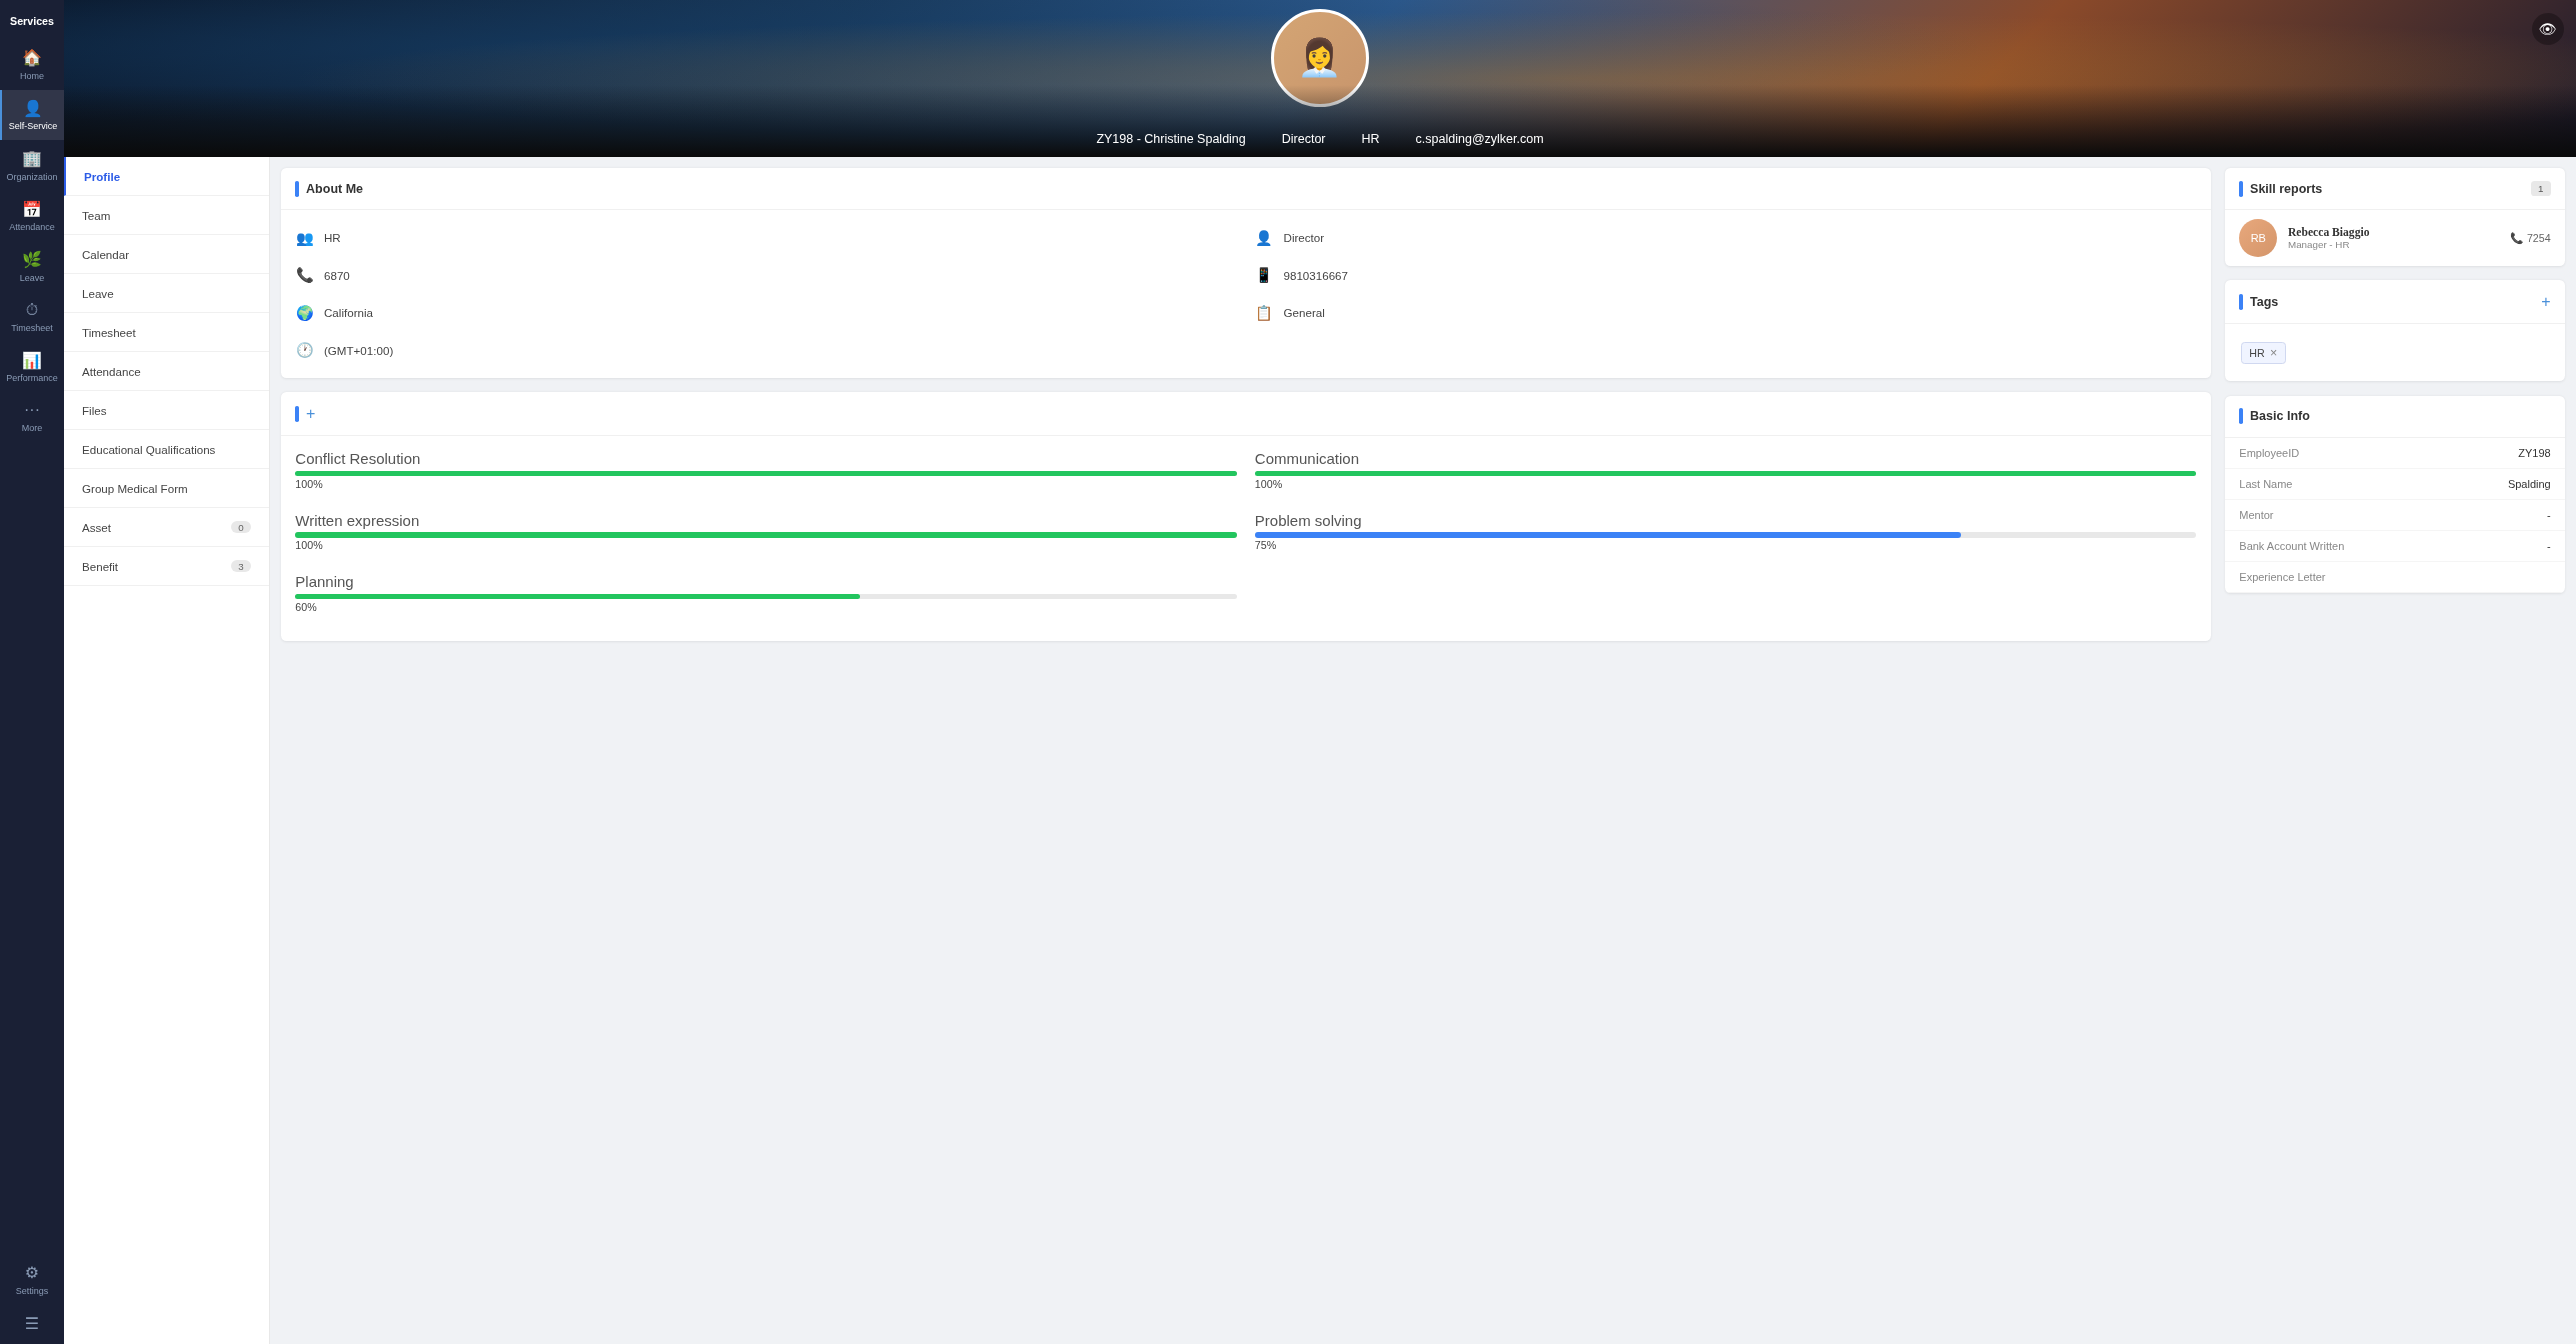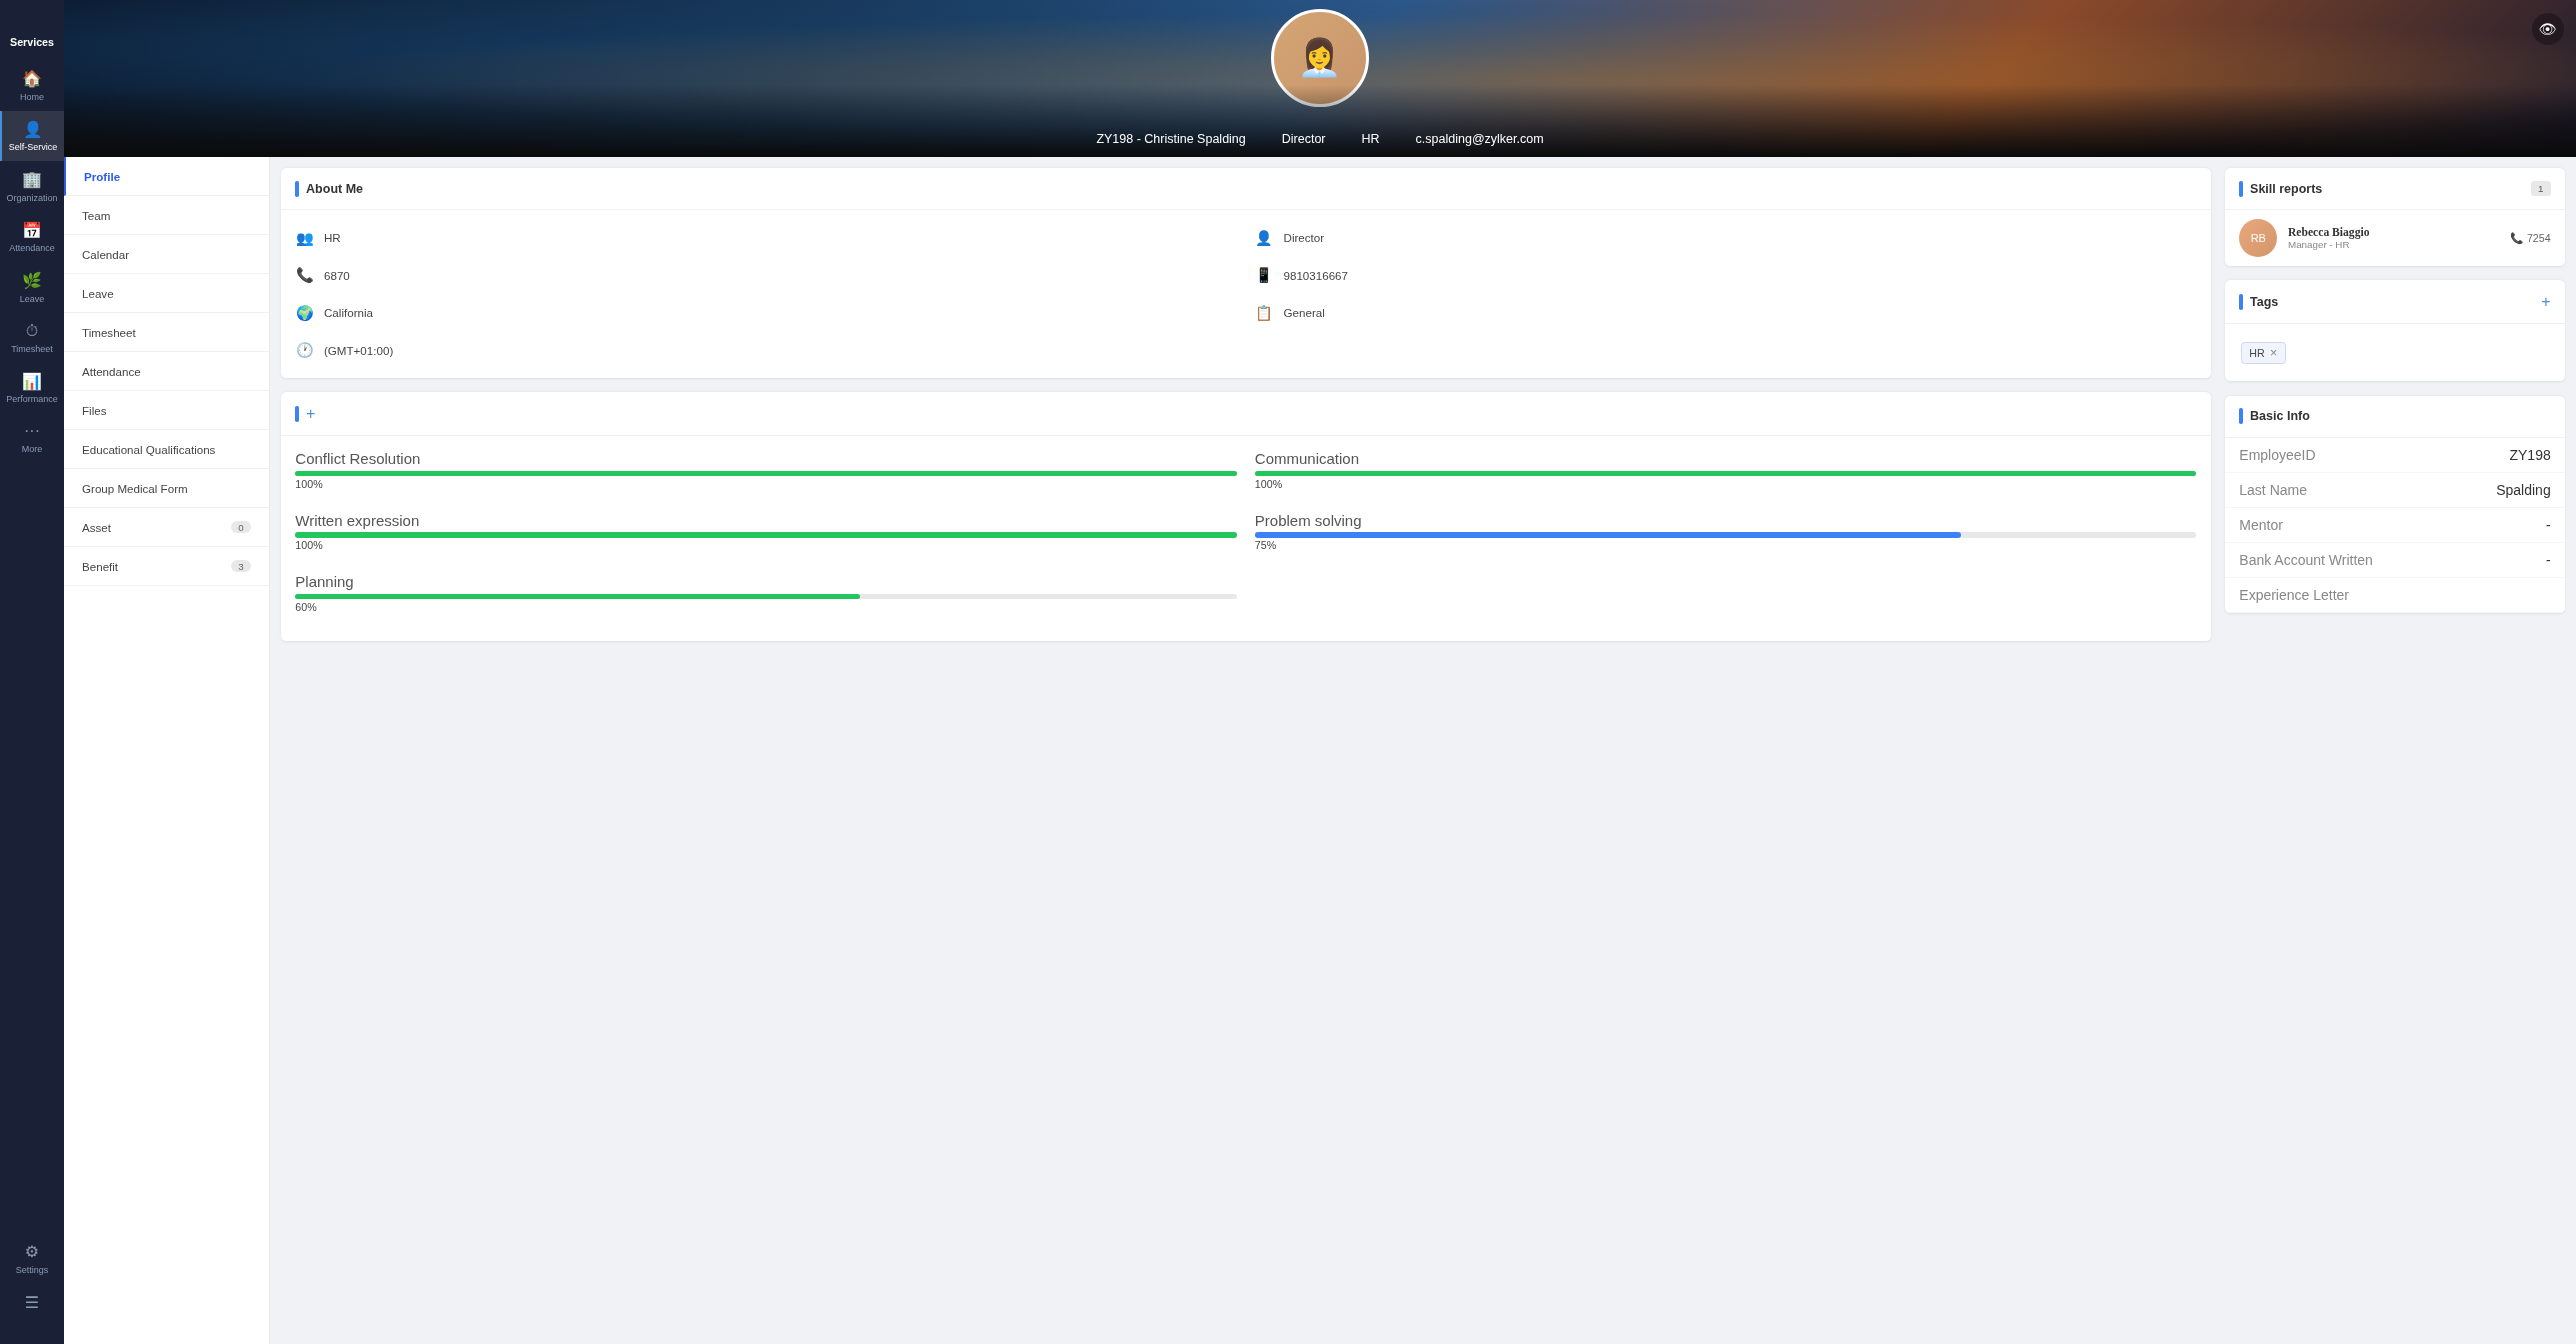--- a/index.html
+++ b/index.html
@@ -5,21 +5,21 @@
     * { box-sizing: border-box; margin: 0; padding: 0; }
     body { font-family: -apple-system, BlinkMacSystemFont, 'Segoe UI', Arial, sans-serif; display: flex; height: 100vh; overflow: hidden; background: #f5f5f5; }
 
     
     .sidebar {
       width: 64px;
       background: #1a2035;
       display: flex;
       flex-direction: column;
       align-items: center;
-      padding: 23px 0;
+      padding: 2px 0;
       flex-shrink: 0;
       z-index: 10;
     }
     .sidebar-item {
       display: flex;
       flex-direction: column;
       align-items: center;
       width: 100%;
       padding: 9px 3.6px;
       color: #8a9bb5;
@@ -266,21 +266,21 @@
       margin: 3.6px 1.8px;
     }
     .tag-remove { color: #888; cursor: pointer; font-size: 12.5px; }
 
     
     .basic-info-row {
       display: flex;
       justify-content: space-between;
       padding: 9px 14.3px;
       border-bottom: 0.9px solid #f5f5f5;
-      font-size: 14px;
+      font-size: 11px;
     }
     .basic-info-label { color: #888; }
     .basic-info-value { color: #333; font-weight: 500; }
 
     .add-btn { color: #4a90d9; font-size: 16px; cursor: pointer; }
   </style>
 </head>
 <body>
 
 <nav class="sidebar">

